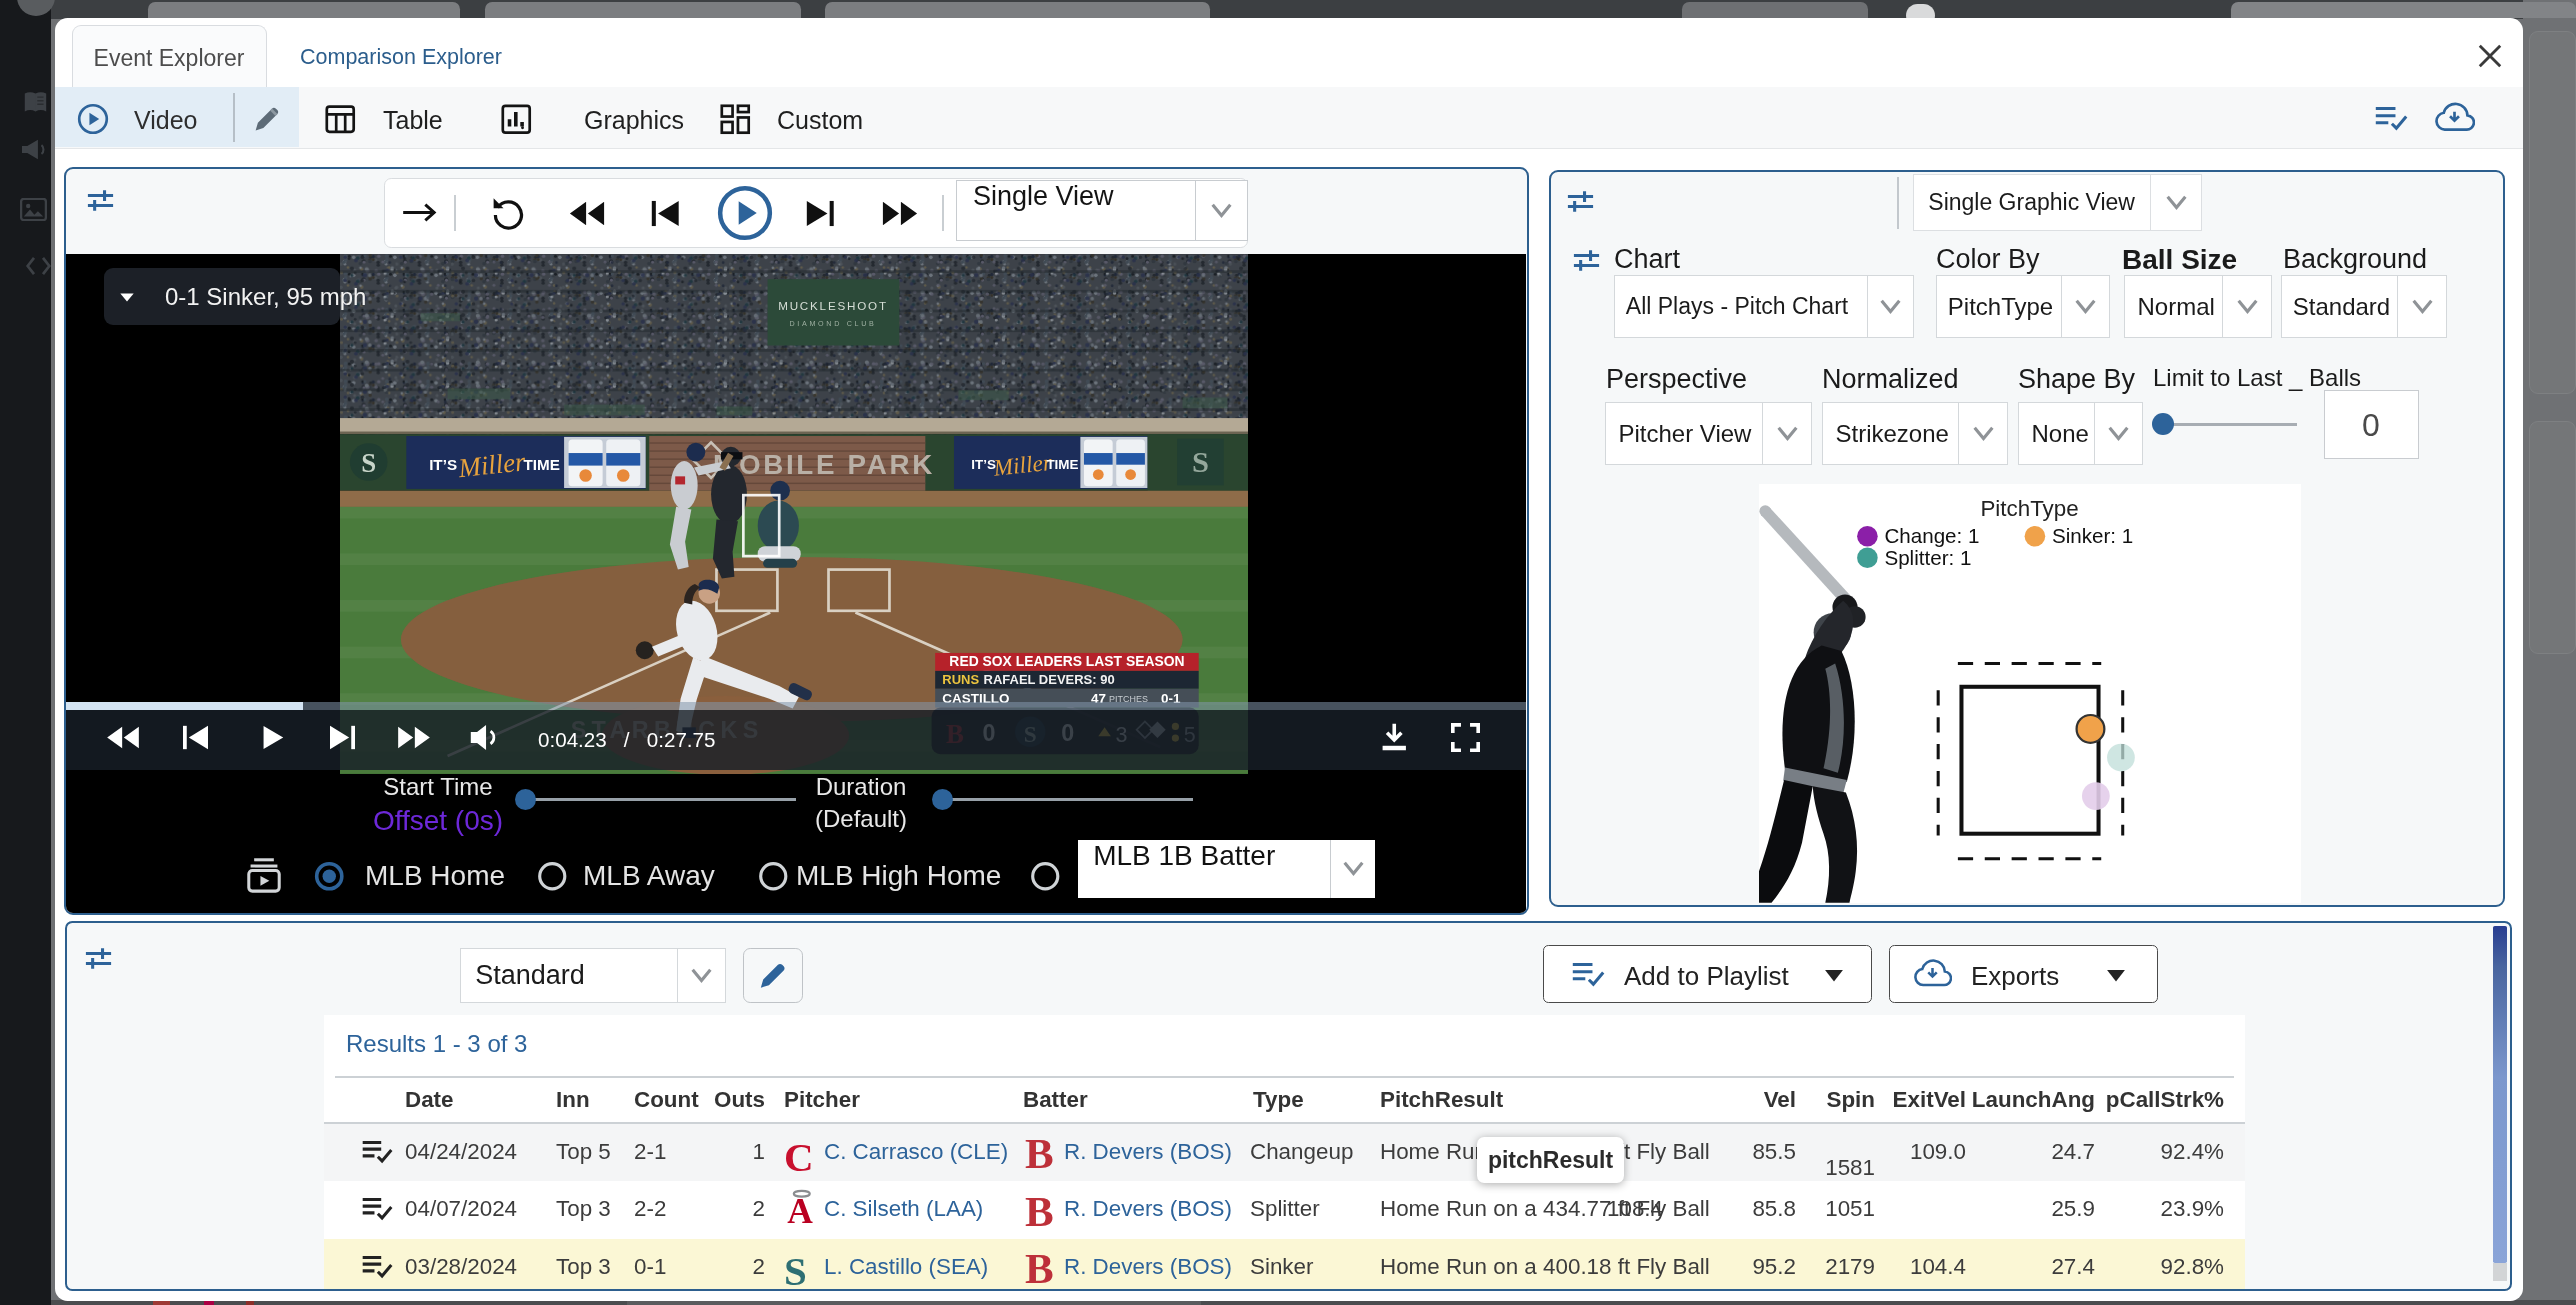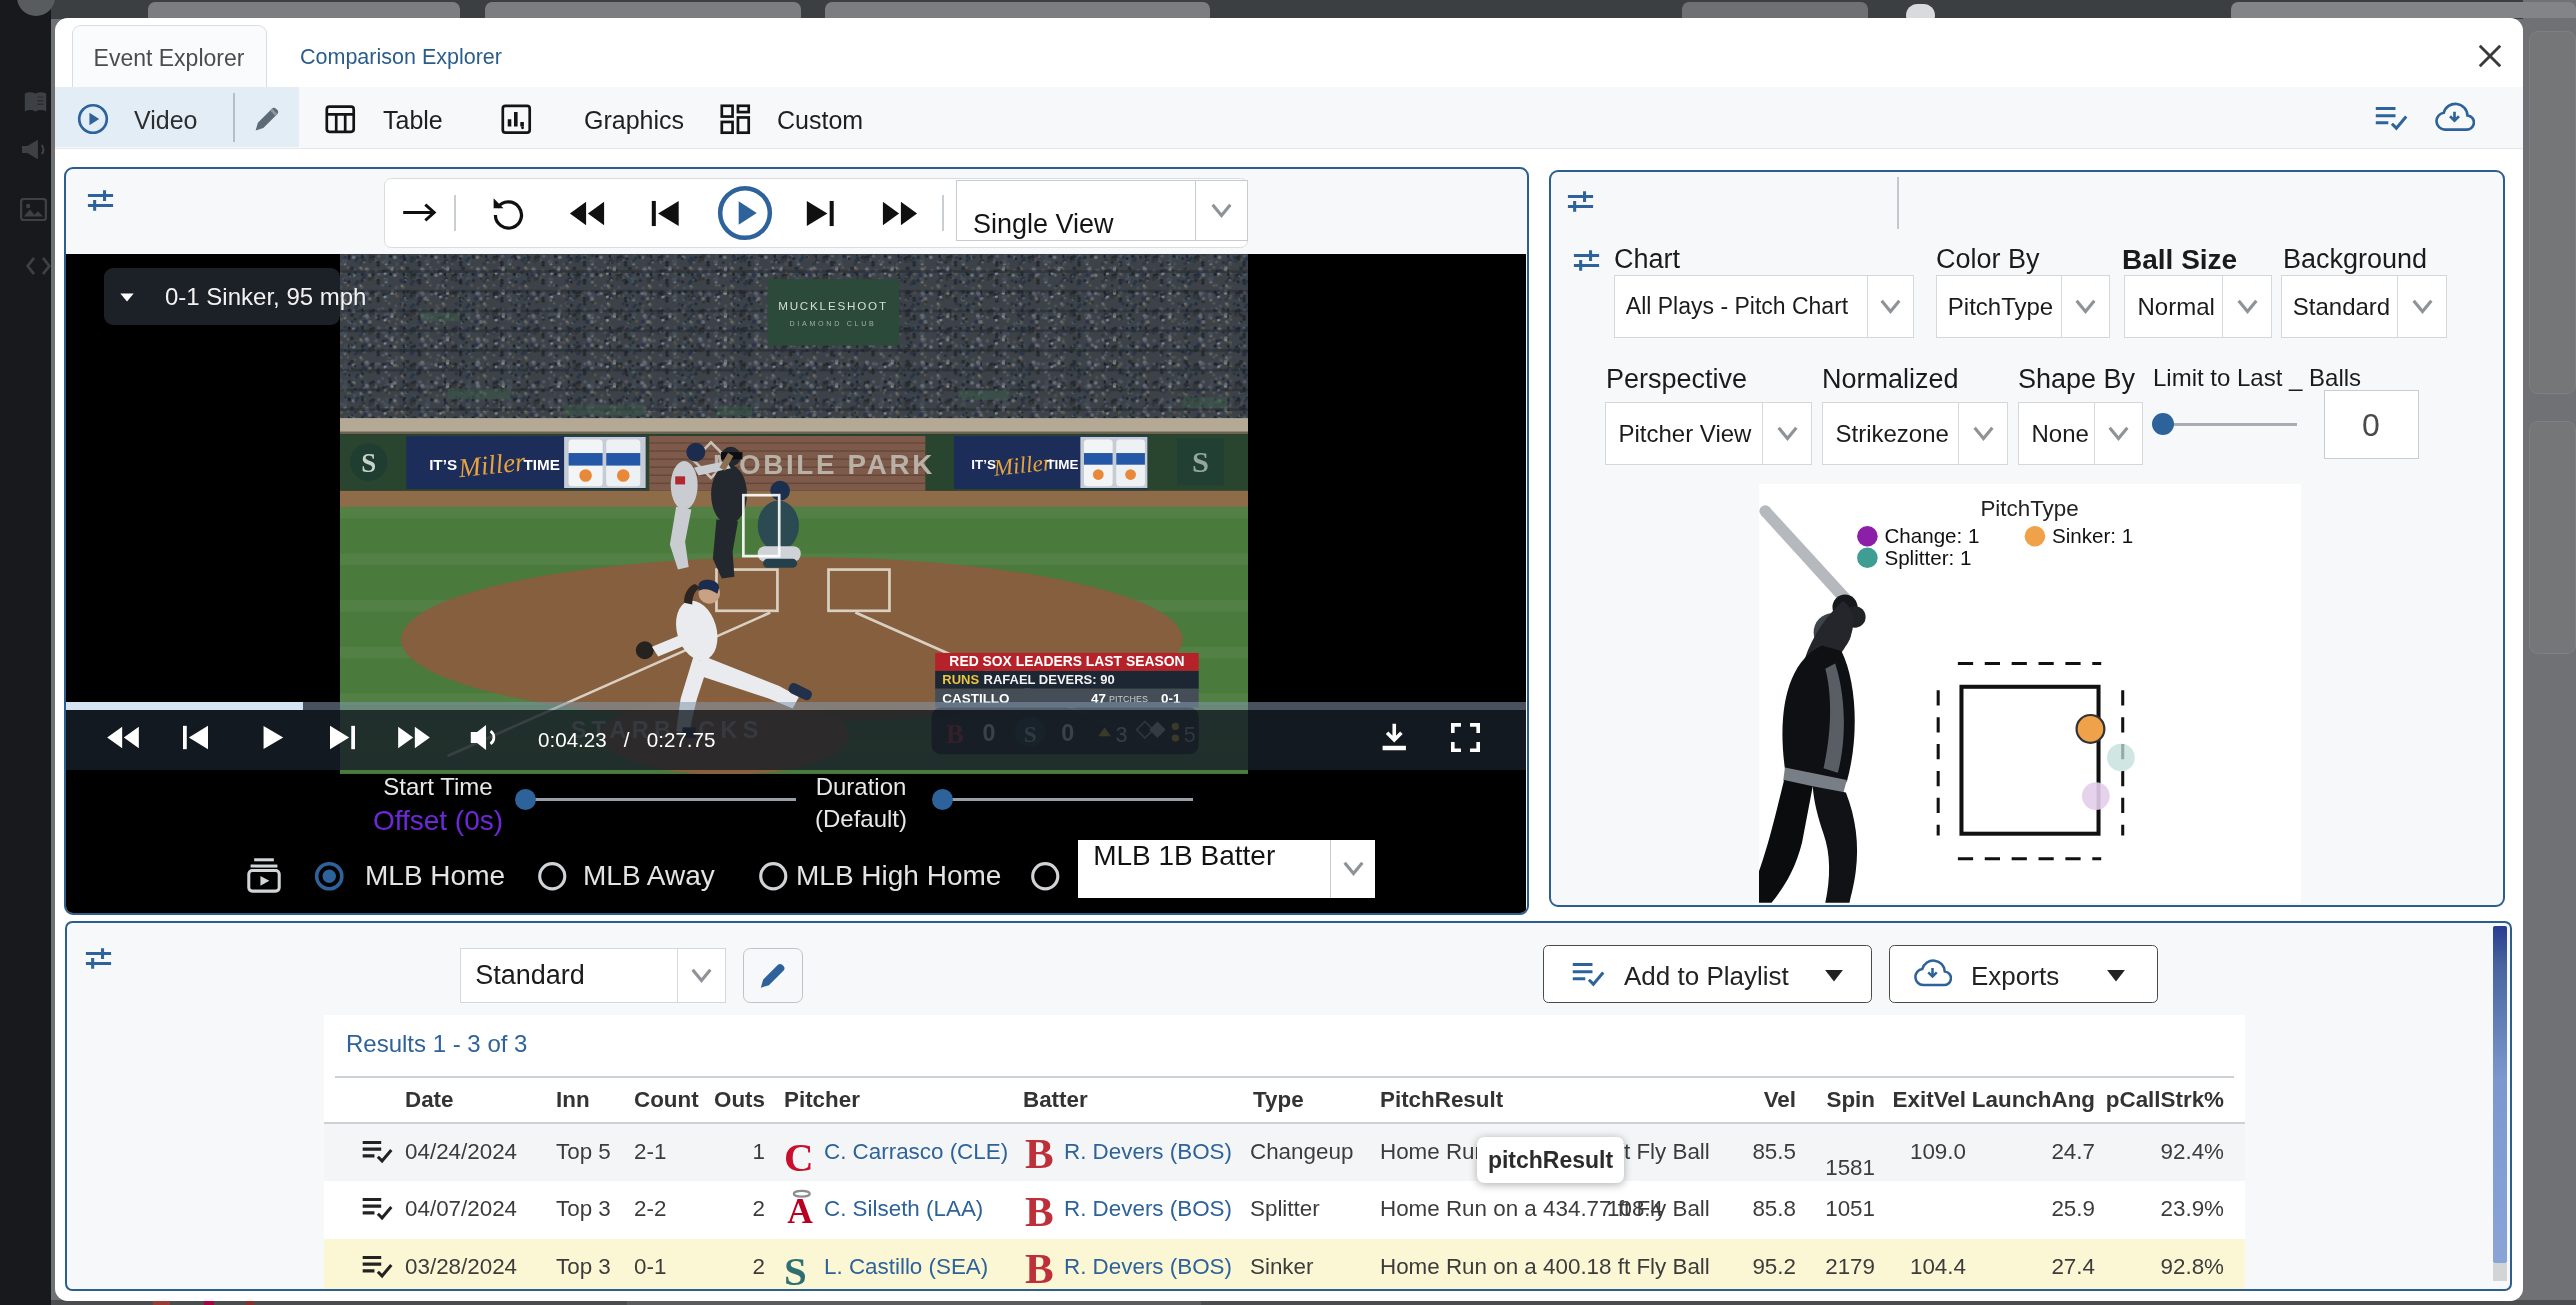--- a/index.html
+++ b/index.html
@@ -115,21 +115,21 @@
       <path d="M24 18l20 13-20 13z" fill="#2d639a"></path>
     </svg>
     <svg class="a" style="left:739px;top:30.5px" width="30.5" height="27" viewBox="0 0 34 30">
       <rect x="27.5" y="1" width="4.5" height="28" fill="#101010"></rect>
       <path d="M2 1l23 14L2 29z" fill="#101010"></path>
     </svg>
     <svg class="a" style="left:815px;top:30.5px" width="38" height="27" viewBox="0 0 42 30">
       <path d="M2 2l18 13L2 28zM22 2l18 13-18 13z" fill="#101010"></path>
     </svg>
     <div class="a" style="left:876px;top:26px;width:1.8px;height:36px;background:#c9ced2"></div>
-    <div class="a" style="left:890px;top:10.8px;width:292px;height:61px;background:#fff;border:1.8px solid #c8ccd0;display:flex;align-items:flex-end">
+    <div class="a" style="left:890px;top:10.8px;width:292px;height:61px;background:#fff;border:1.8px solid #c8ccd0;display:flex;align-items:flex-start">
       <div style="padding-left:16px;font-size:27px;color:#141414">Single View</div>
       <div style="margin-left:auto;width:52px;height:100%;border-left:1.8px solid #c8ccd0;display:flex;align-items:center;justify-content:center">
         <svg width="23" height="15.2" viewBox="0 0 26 17">
           <path d="M3 2l10 12L23 2" fill="none" stroke="#8f9397" stroke-width="3.6"></path>
         </svg>
       </div>
     </div>
     <div class="a" style="left:0px;top:85px;width:1460px;height:660px;background:#000"></div>
     <svg class="a" style="left:274px;top:85px" width="908" height="520" viewBox="0 0 1013 580">
       <defs>
@@ -407,20 +407,28 @@
       </div>
     </div>
   </div>
 <div class="a" style="left:1549px;top:170px;width:956px;height:737px;background:#f6f8f9;border:2.7px solid #2d5f8e;border-radius:9px;overflow:hidden">
     <svg class="a" style="left:16px;top:16px" width="27" height="27" viewBox="0 0 30 30">
       <g stroke="#2d639a" stroke-width="3.4" fill="none">
         <path d="M1 9.5h28M19.5 3.5v12M1 20.5h28M8.5 14.5v12"></path>
       </g>
     </svg>
     <div class="a" style="left:346px;top:5.4px;width:1.8px;height:52px;background:#c3c8cd"></div>
+    <div class="a" style="left:362px;top:1.8px;width:289px;height:57px;background:#fff;border:1.8px solid #dcdfe2;display:flex;align-items:center">
+      <div style="padding-left:14.3px;font-size:23px;color:#1b1b1b;white-space:nowrap;font-weight:400">Single Graphic View</div>
+      <div style="margin-left:auto;width:51px;height:100%;border-left:1.8px solid #dcdfe2;display:flex;align-items:center;justify-content:center;flex:none">
+        <svg width="23" height="15.2" viewBox="0 0 26 17">
+          <path d="M3 2l10 12L23 2" fill="none" stroke="#8f9397" stroke-width="3.6"></path>
+        </svg>
+      </div>
+    </div>
     <svg class="a" style="left:21.5px;top:75px" width="27" height="27" viewBox="0 0 30 30">
       <g stroke="#2d639a" stroke-width="3.4" fill="none">
         <path d="M1 9.5h28M19.5 3.5v12M1 20.5h28M8.5 14.5v12"></path>
       </g>
     </svg>
     <div class="a" style="left:63px;top:72px;font-size:27px;color:#1b1b1b;font-weight:400;white-space:nowrap;text-align:right;">Chart</div>
     <div class="a" style="left:385px;top:72px;font-size:27px;color:#1b1b1b;font-weight:400;white-space:nowrap;">Color By</div>
     <div class="a" style="left:571px;top:72px;font-size:28px;color:#1b1b1b;font-weight:700;white-space:nowrap;">Ball Size</div>
     <div class="a" style="left:732px;top:72px;font-size:27px;color:#1b1b1b;font-weight:400;white-space:nowrap;">Background</div>
     <div class="a" style="left:63px;top:103px;width:300px;height:63px;background:#fff;border:1.8px solid #d4d8db;display:flex;align-items:center">

